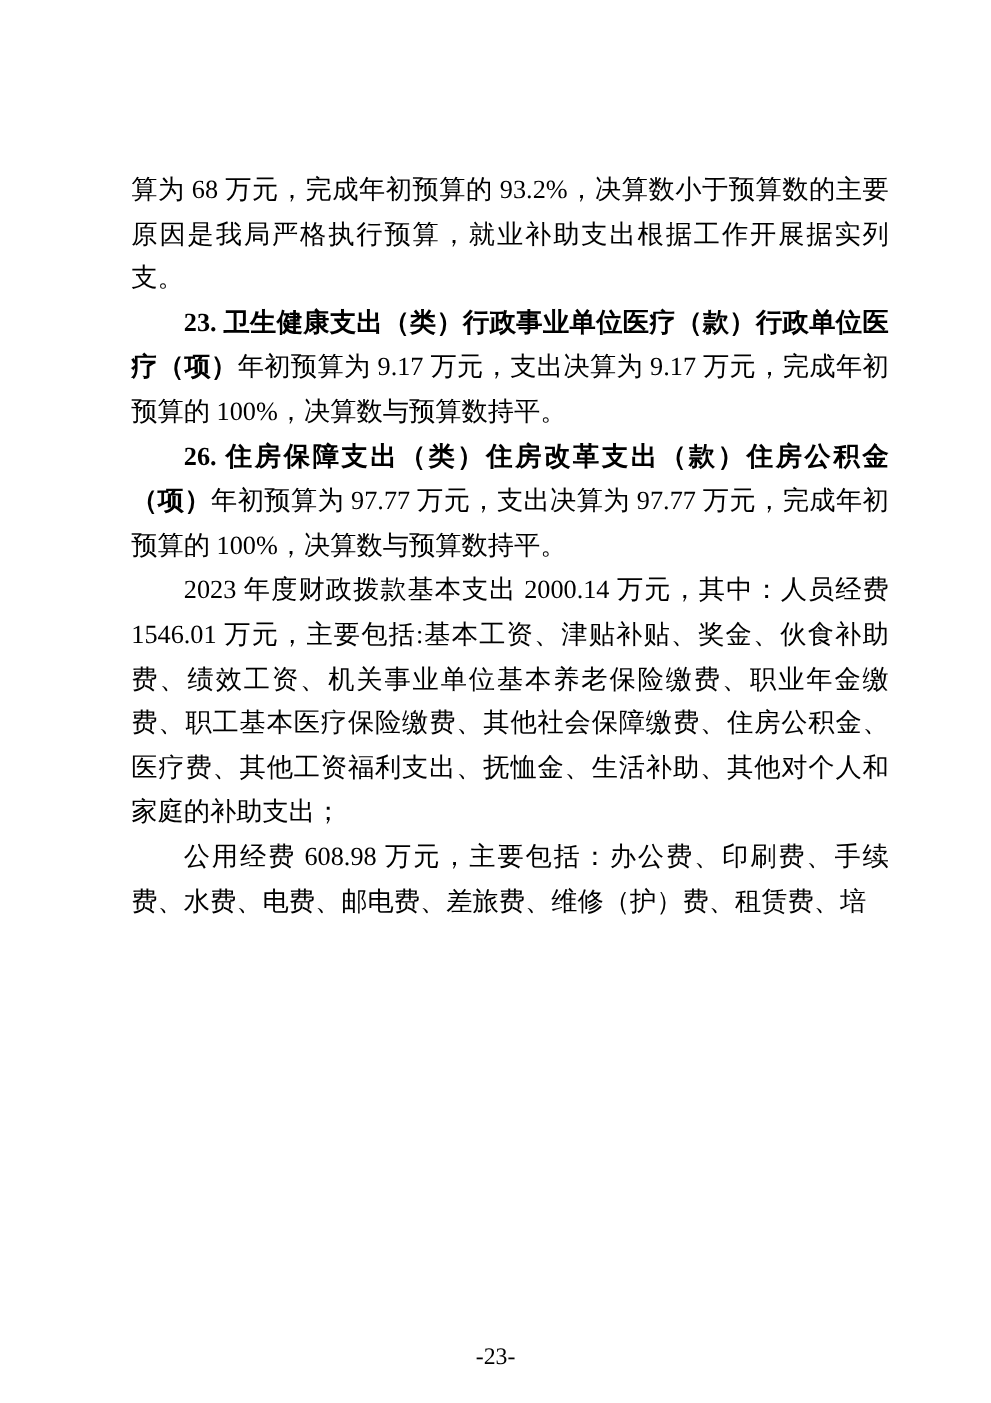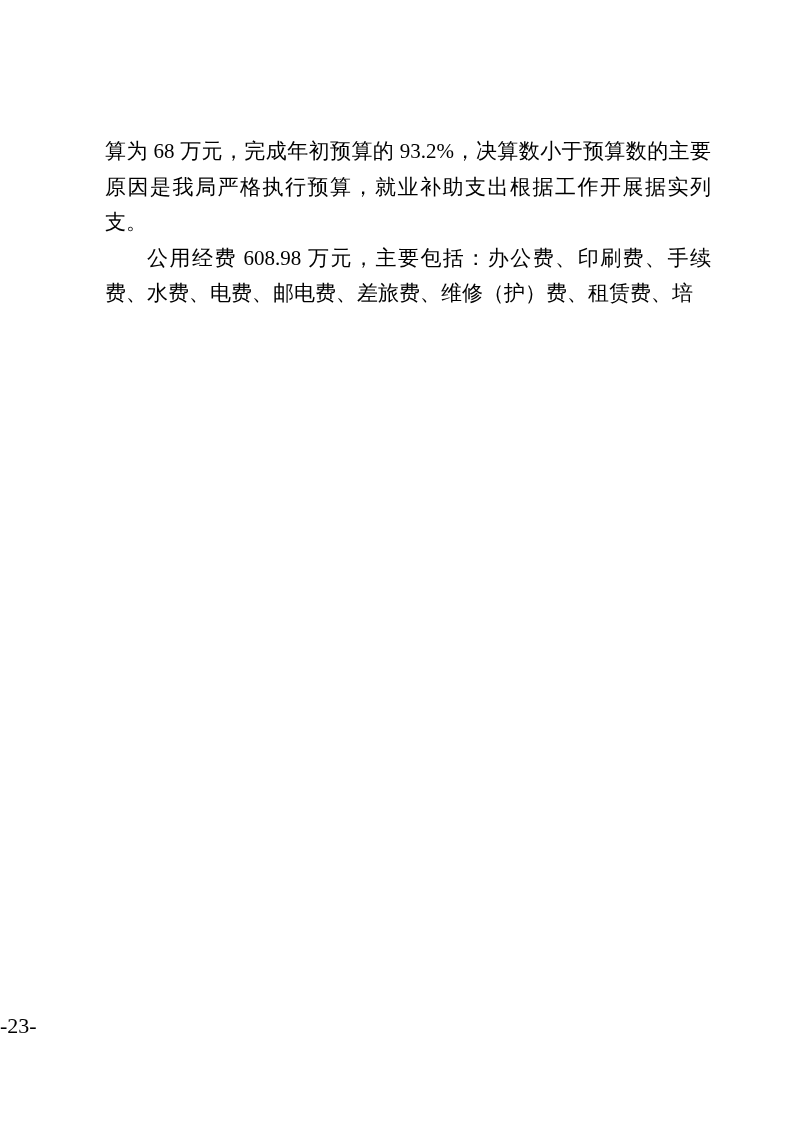--- a/index.html
+++ b/index.html
@@ -31,40 +31,44 @@
     padding: 0;
   }
   .indent {
     text-indent: 2em;
   }
   .b {
     font-weight: bold;
   }
   .page-number {
     position: absolute;
-    top: 1014px;
+    top: 1074px;
     left: 0;
     width: 100%;
-    font-size: 22px;
+    text-align: center;
+    font-size: 19px;
     line-height: 24px;
     color: #000000;
   }
 </style>
 </head>
 <body>
 
 <div class="page">
   <div class="content">
 
     <p class="para"><span class="t">算为 68 万元，完成年初预算的 93.2%，决算数小于预算数的主要原因是我局严格执行预算，就业补助支出根据工作开展据实列支。</span></p>
 
+    <p class="para indent"><span class="b">23. 卫生健康支出（类）行政事业单位医疗（款）行政单位医疗（项）</span><span class="t">年初预算为 9.17 万元，支出决算为 9.17 万元，完成年初预算的 100%，决算数与预算数持平。</span></p>
 
 
 
+    <p class="para indent"><span class="b">26. 住房保障支出（类）住房改革支出（款）住房公积金（项）</span><span class="t">年初预算为 97.77 万元，支出决算为 97.77 万元，完成年初预算的 100%，决算数与预算数持平。</span></p>
 
 
+    <p class="para indent"><span class="t">2023 年度财政拨款基本支出 2000.14 万元，其中：人员经费 1546.01 万元，主要包括:基本工资、津贴补贴、奖金、伙食补助费、绩效工资、机关事业单位基本养老保险缴费、职业年金缴费、职工基本医疗保险缴费、其他社会保障缴费、住房公积金、医疗费、其他工资福利支出、抚恤金、生活补助、其他对个人和家庭的补助支出；</span></p>
 
     <p class="para indent"><span class="t">公用经费 608.98 万元，主要包括：办公费、印刷费、手续费、水费、电费、邮电费、差旅费、维修（护）费、租赁费、培</span></p>
 
   </div>
 
   <div class="page-number">-23-</div>
 </div>
 
 </body></html>

